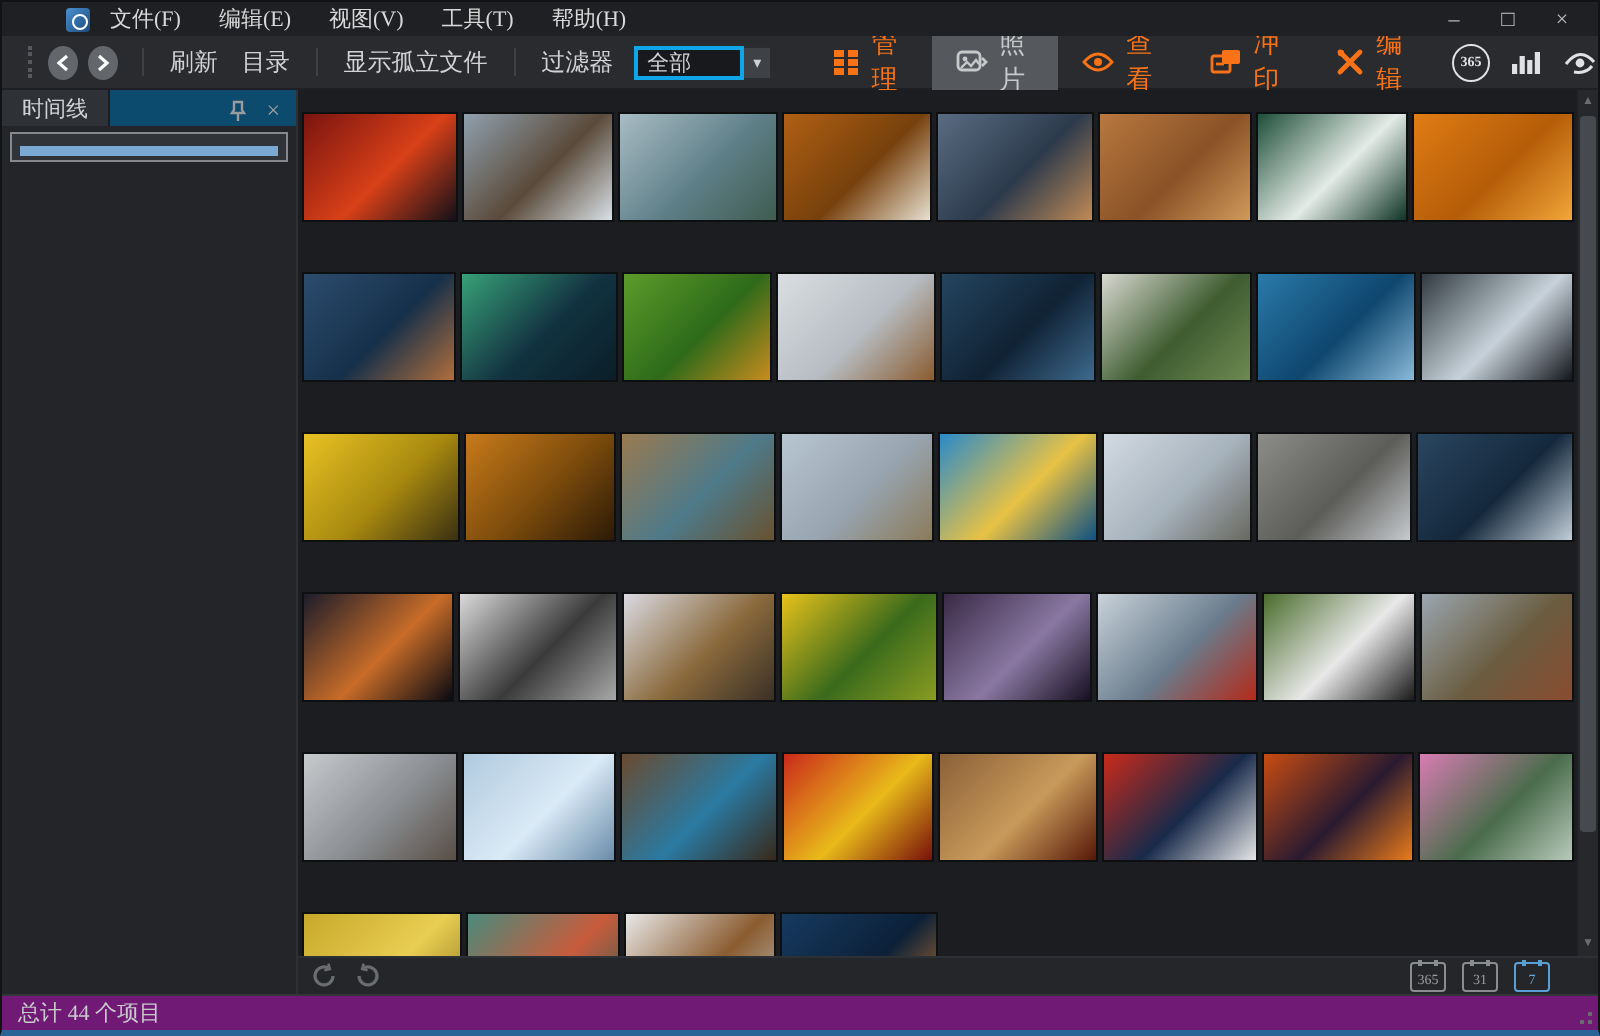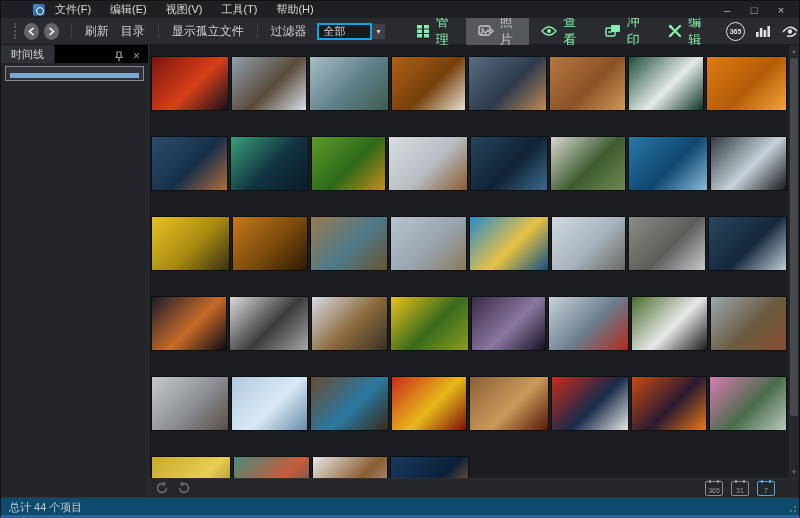--- a/index.html
+++ b/index.html
@@ -2,21 +2,21 @@
 <html><head>
 <meta charset="utf-8">
 <style>
   html,body{margin:0;padding:0;background:#000;}
   *{box-sizing:border-box;}
   .window{
     width:800px;height:518px;
     display:flex;flex-direction:column;
     background:#1b1d20;
     border:1px solid #101214;border-bottom:3px solid #2a6496;
-    font-family:Liberation Sans, sans-serif;
+    font-family:Liberation Serif, serif;
     color:#d4d6d8;overflow:hidden;position:relative;
   }
   
   .titlebar{height:17px;flex:0 0 17px;background:#1e2023;display:flex;align-items:center;position:relative;font-size:11px;}
   .app-icon{width:12px;height:12px;margin:0 10px 0 32px;border-radius:2px;
     background:linear-gradient(135deg,#4a90d0,#1c4a7c);position:relative;flex:0 0 12px;}
   .app-icon::after{content:'';position:absolute;left:3px;top:3px;width:6px;height:6px;border:1.4px solid #fff;border-radius:50%;}
   .menus{display:flex;gap:19px;}
   .menu-item{color:#d8d8d8;cursor:default;}
   .win-title{position:absolute;left:0;right:0;text-align:center;color:#3a76ad;font-size:11px;pointer-events:none;}
@@ -27,30 +27,30 @@
   .drag-dots{width:3px;height:16px;margin:0 7px 0 13px;border-left:2px dotted #55585c;}
   .nav-btn{width:17px;height:17px;border-radius:50%;background:#63666a;display:flex;align-items:center;justify-content:center;margin-right:5px;color:#f0f0f0;}
   .tb-sep{width:1px;height:14px;background:#3e4144;margin:0 7px;}
   .tb-text{padding:0 6px;color:#d0d2d4;white-space:nowrap;cursor:default;}
   .filter-select{width:62px;height:17px;background:#17191c;border:2px solid #0ea5e9;color:#d0d2d4;font-size:11px;
     display:flex;align-items:center;padding-left:5px;margin-left:4px;}
   .dd-btn{width:15px;height:17px;background:#3e4146;border:1px solid #2a2c2f;border-left:none;color:#cfd1d3;
     font-size:8px;display:flex;align-items:center;justify-content:center;}
   
   .mode-tabs{display:flex;align-items:stretch;height:27px;margin-left:18px;font-size:13px;}
-  .mode-tab{display:flex;align-items:center;gap:6px;padding:0 12px;color:#86efac;cursor:default;}
+  .mode-tab{display:flex;align-items:center;gap:6px;padding:0 12px;color:#f97316;cursor:default;}
   .mode-tab.active{background:#55585c;color:#c6c8ca;}
   .mode-tab svg{flex:0 0 auto;}
   .tb-right-icons{display:flex;align-items:center;gap:10px;margin-left:8px;color:#dfe1e3;}
   .badge-365{width:19px;height:19px;border:1.5px solid #dfe1e3;border-radius:50%;font-size:7px;font-weight:bold;
     display:flex;align-items:center;justify-content:center;}
   
   .content{flex:1 1 auto;display:flex;min-height:0;}
   .sidebar{flex:0 0 148px;width:148px;background:#232528;border-right:1px solid #2d3034;display:flex;flex-direction:column;}
-  .sidebar-header{height:18px;flex:0 0 18px;background:#000000;display:flex;align-items:flex-end;font-size:11px;}
+  .sidebar-header{height:18px;flex:0 0 18px;background:#0c4a6e;display:flex;align-items:flex-end;font-size:11px;}
   .sidebar-tab{height:18px;display:flex;align-items:center;padding:0 10px;background:#2e3135;color:#d0d2d4;border-right:1px solid #1b1d20;}
   .sidebar-header-icons{margin-left:auto;display:flex;gap:9px;padding-right:8px;color:#9a9da0;align-items:center;}
   .sidebar-body{flex:1;padding:3px 4px;}
   .timeline-item{border:1px solid #85888c;background:#303338;padding:3px 4px 2px 4px;cursor:default;}
   .timeline-item .label{font-size:10.5px;color:#c4c6c8;white-space:nowrap;overflow:hidden;display:block;}
   .timeline-item .bar{height:5px;background:#7aa9d4;margin-top:3px;}
   .main{flex:1 1 auto;display:flex;flex-direction:column;min-width:0;background:#1b1d20;}
   .main-top{flex:1 1 auto;display:flex;min-height:0;}
   .thumb-grid{flex:1 1 auto;overflow:hidden;padding:11px 0 0 2px;}
   .thumb-row{display:flex;margin-bottom:25px;}
@@ -62,21 +62,21 @@
   
   .grid-footer{flex:0 0 19px;height:19px;background:#242629;border-top:1px solid #2d3034;display:flex;align-items:center;justify-content:space-between;padding:0 24px 0 6px;}
   .rotate-icons{display:flex;gap:8px;color:#6a6d70;}
   .cal-icons{display:flex;gap:8px;}
   .cal{width:18px;height:15px;border:1px solid #8a8d90;border-radius:2px;color:#9a9da0;font-size:7px;
     display:flex;align-items:flex-end;justify-content:center;position:relative;padding-bottom:1px;}
   .cal::before{content:'';position:absolute;top:-2px;left:3px;width:2px;height:3px;background:#8a8d90;box-shadow:8px 0 0 #8a8d90;}
   .cal.active{border-color:#5a9fd4;color:#6aa8e0;}
   .cal.active::before{background:#5a9fd4;box-shadow:8px 0 0 #5a9fd4;}
   
-  .statusbar{flex:0 0 18px;height:18px;background:#0c4a6e;border-top:1px solid #313438;display:flex;align-items:flex-end;padding:0 8px;font-size:11px;color:#c8cacc;position:relative;}
+  .statusbar{flex:0 0 18px;height:18px;background:#701a75;border-top:1px solid #313438;display:flex;align-items:center;padding:0 8px;font-size:11px;color:#c8cacc;position:relative;}
   .resize-grip{position:absolute;right:3px;bottom:3px;width:9px;height:9px;
     background:
       radial-gradient(circle at 8px 8px,#6a6d70 1px,transparent 1.3px),
       radial-gradient(circle at 8px 4px,#6a6d70 1px,transparent 1.3px),
       radial-gradient(circle at 4px 8px,#6a6d70 1px,transparent 1.3px);}
   svg{display:block;}
 </style>
 </head>
 <body>
 

